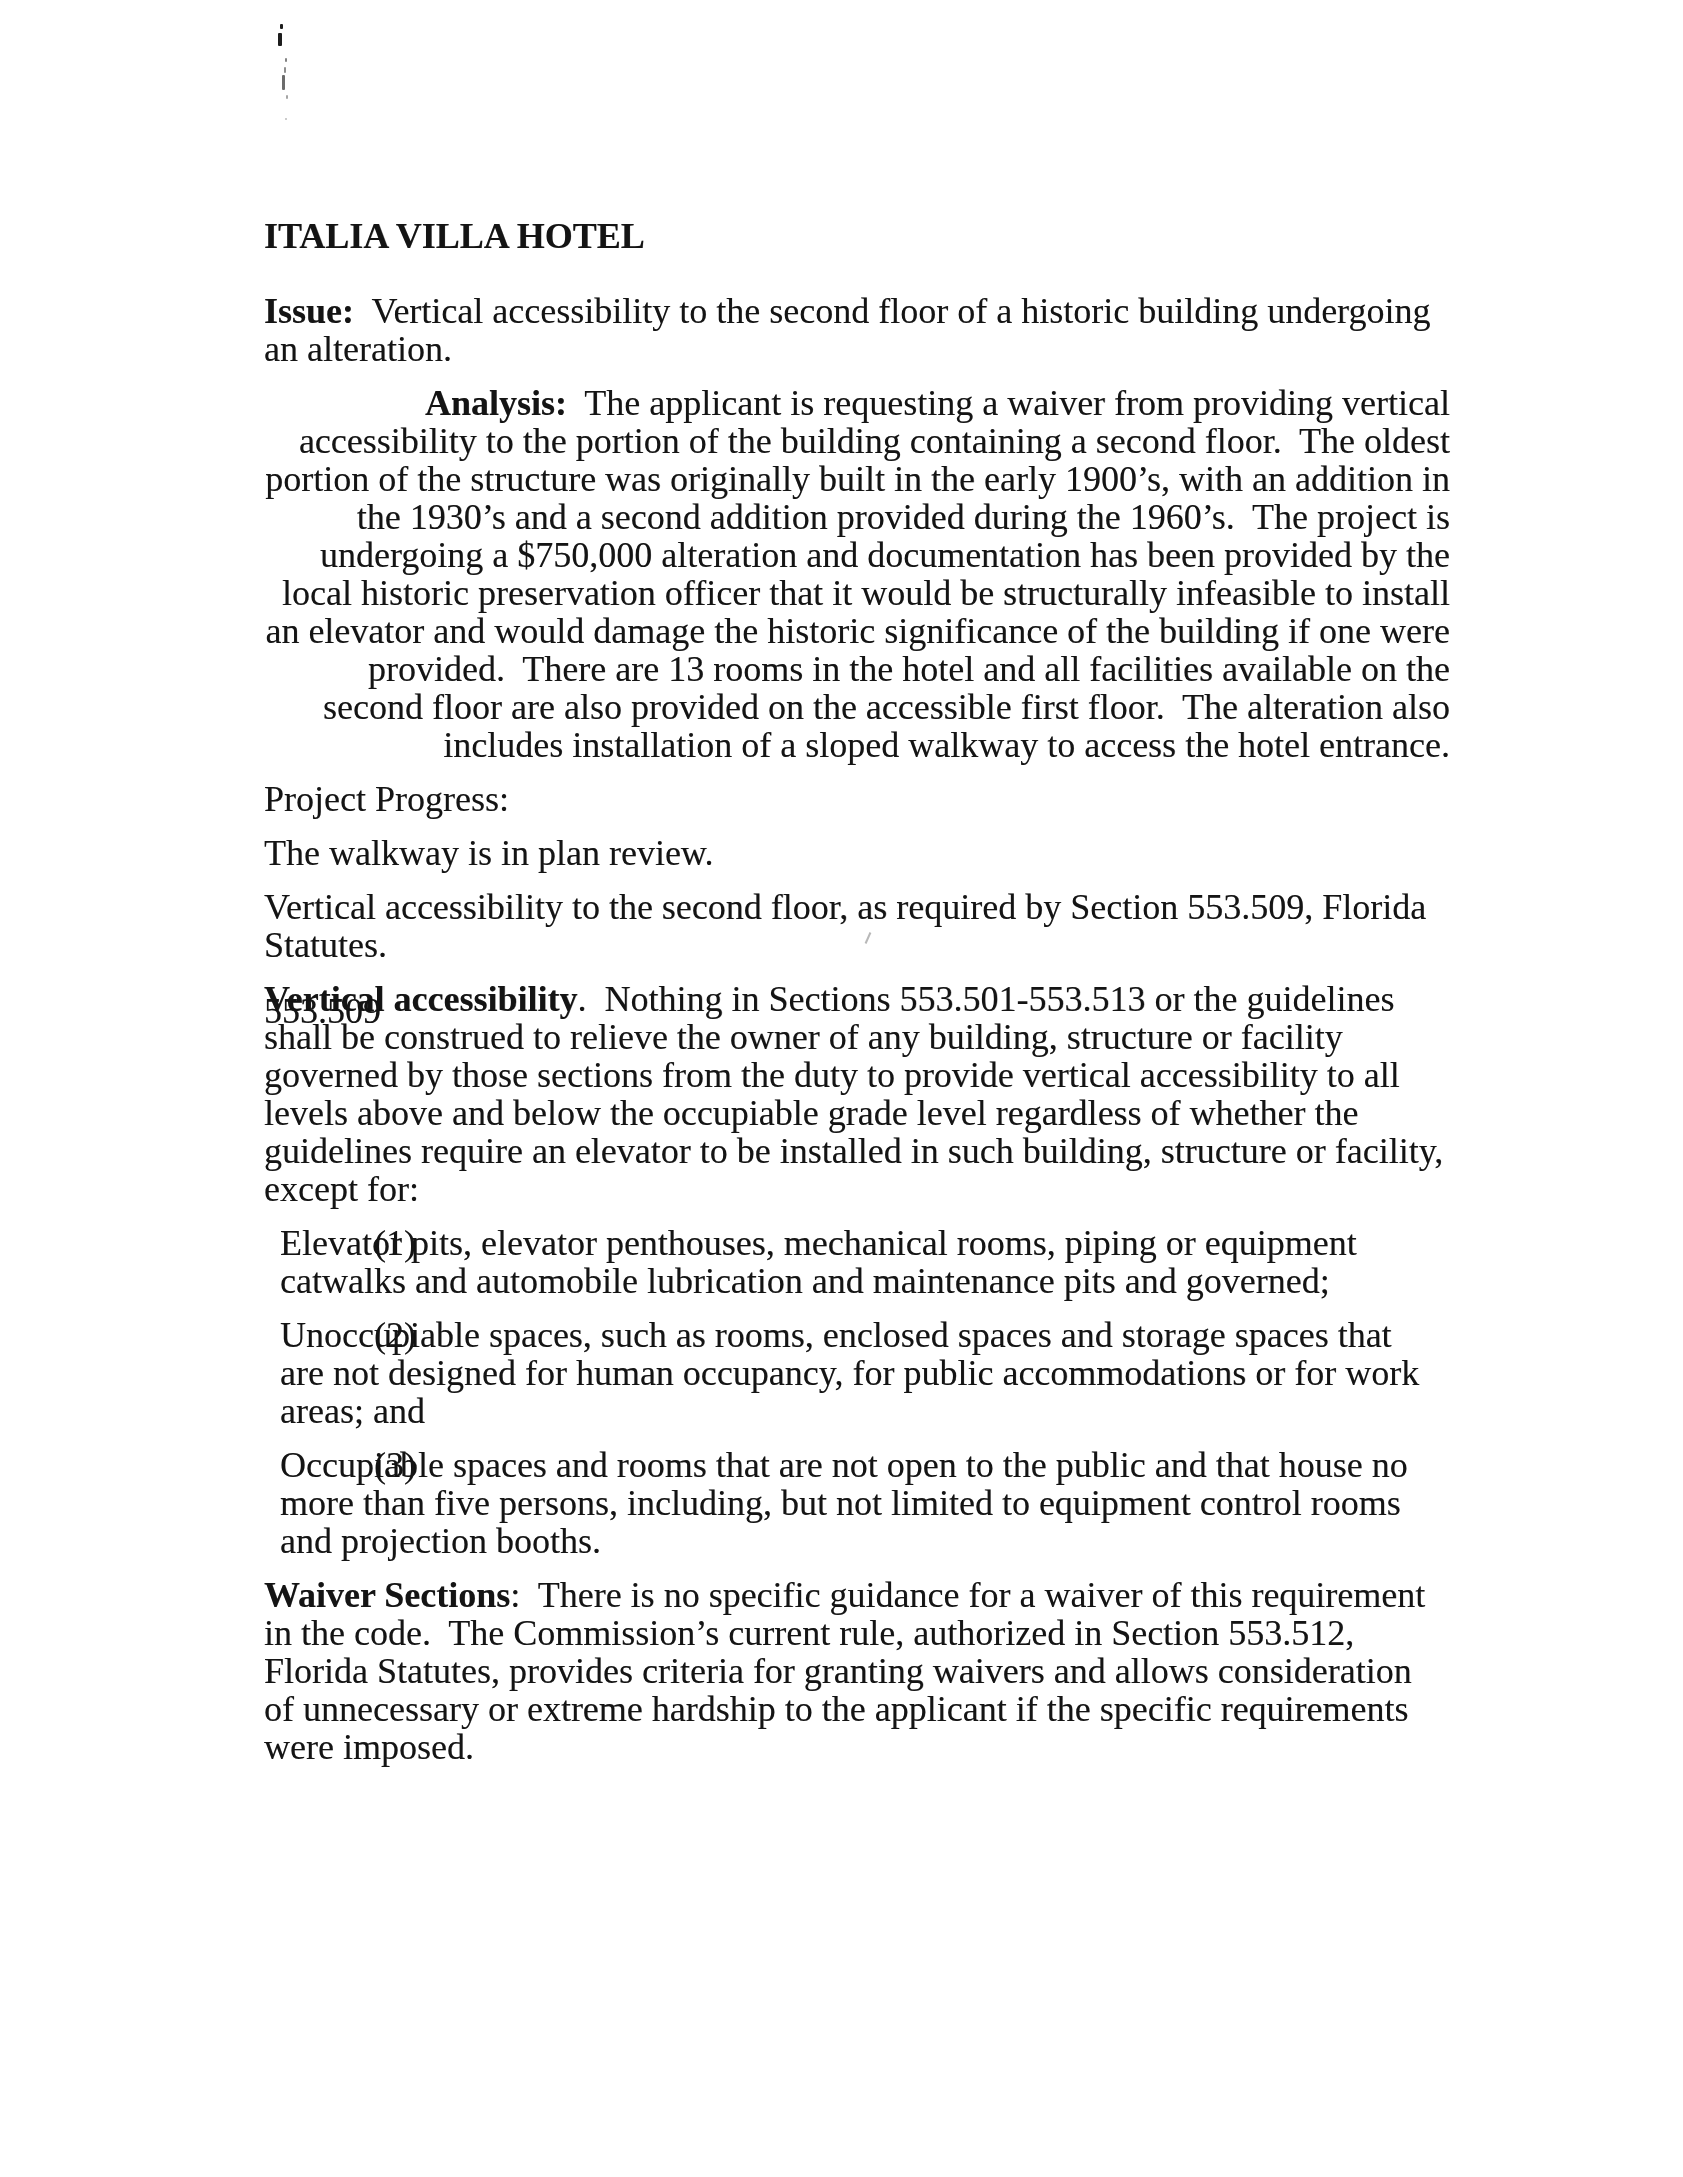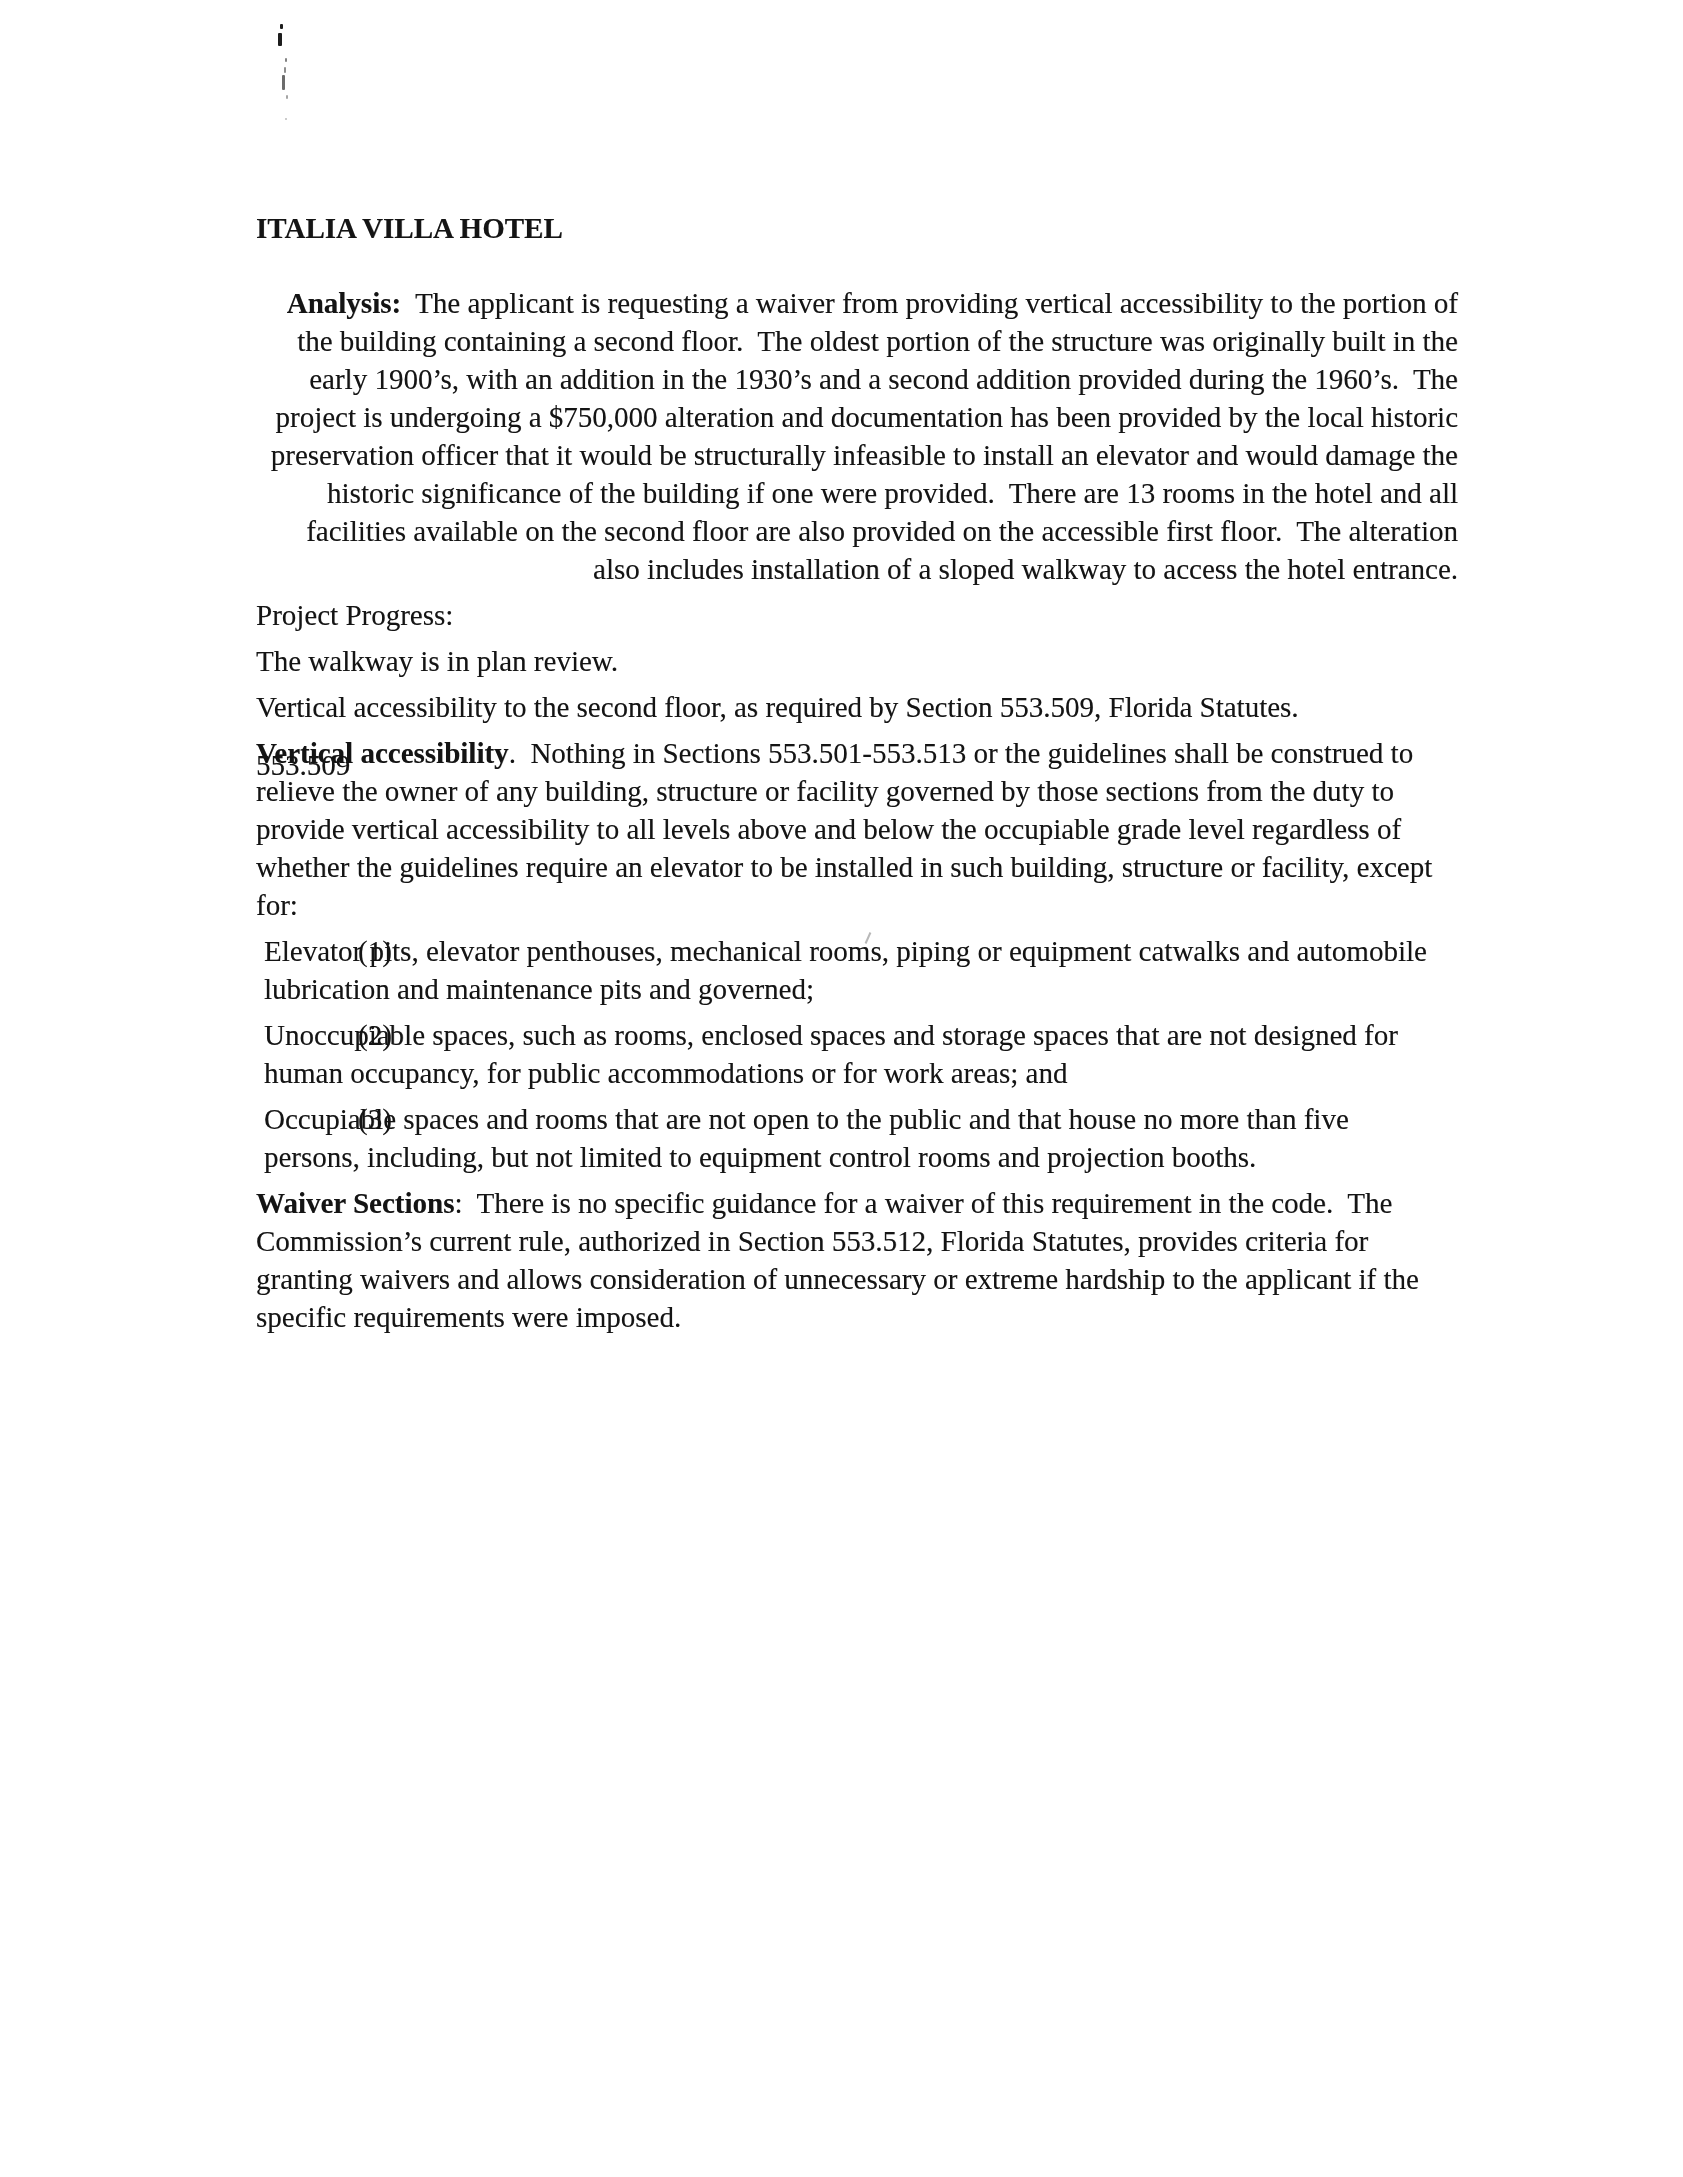--- a/index.html
+++ b/index.html
@@ -18,23 +18,23 @@
   .page {
     position: absolute;
     left: 248px;
     top: 201px;
     width: 1218px;
     font-size: 32px;
     line-height: 38px;
     text-shadow: 0.3px 0.3px 0.4px rgba(0,0,0,0.35);
   }
   .page p, .page h1, .page h2, .page div {
-    margin: 8px;
+    margin: 16px;
     padding: 0;
-    font-size: 29px;
+    font-size: 36px;
     line-height: 38px;
     font-weight: normal;
   }
   h1.doc-title {
     font-weight: bold;
     margin-bottom: 37px;
   }
   .bold { font-weight: bold; }
   .wrap { white-space: pre-wrap; }
 
@@ -103,20 +103,21 @@
     <i style="left:10px;top:77px;width:2px;height:4px;opacity:.4"></i>
     <i style="left:9px;top:100px;width:2px;height:2px;opacity:.3"></i>
   </div>
 
 <div class="stray-tick"></div>
 
 <div class="page">
 
   <h1 class="doc-title">ITALIA VILLA HOTEL</h1>
 
+  <p class="issue-para"><span class="bold">Issue:</span><span class="wrap">  Vertical accessibility to the second floor of a historic building undergoing an alteration.</span></p>
 
   <p class="analysis-para"><span class="bold">Analysis:</span><span class="wrap">  The applicant is requesting a waiver from providing vertical accessibility to the portion of the building containing a second floor.  The oldest portion of the structure was originally built in the early 1900’s, with an addition in the 1930’s and a second addition provided during the 1960’s.  The project is undergoing a $750,000 alteration and documentation has been provided by the local historic preservation officer that it would be structurally infeasible to install an elevator and would damage the historic significance of the building if one were provided.  There are 13 rooms in the hotel and all facilities available on the second floor are also provided on the accessible first floor.  The alteration also includes installation of a sloped walkway to access the hotel entrance.</span></p>
 
   <h2 class="pp-heading">Project Progress:</h2>
 
   <p class="pp-body wrap">The walkway is in plan review.</p>
 
 
   <p class="items-body wrap">Vertical accessibility to the second floor, as required by Section 553.509, Florida Statutes.</p>
 

